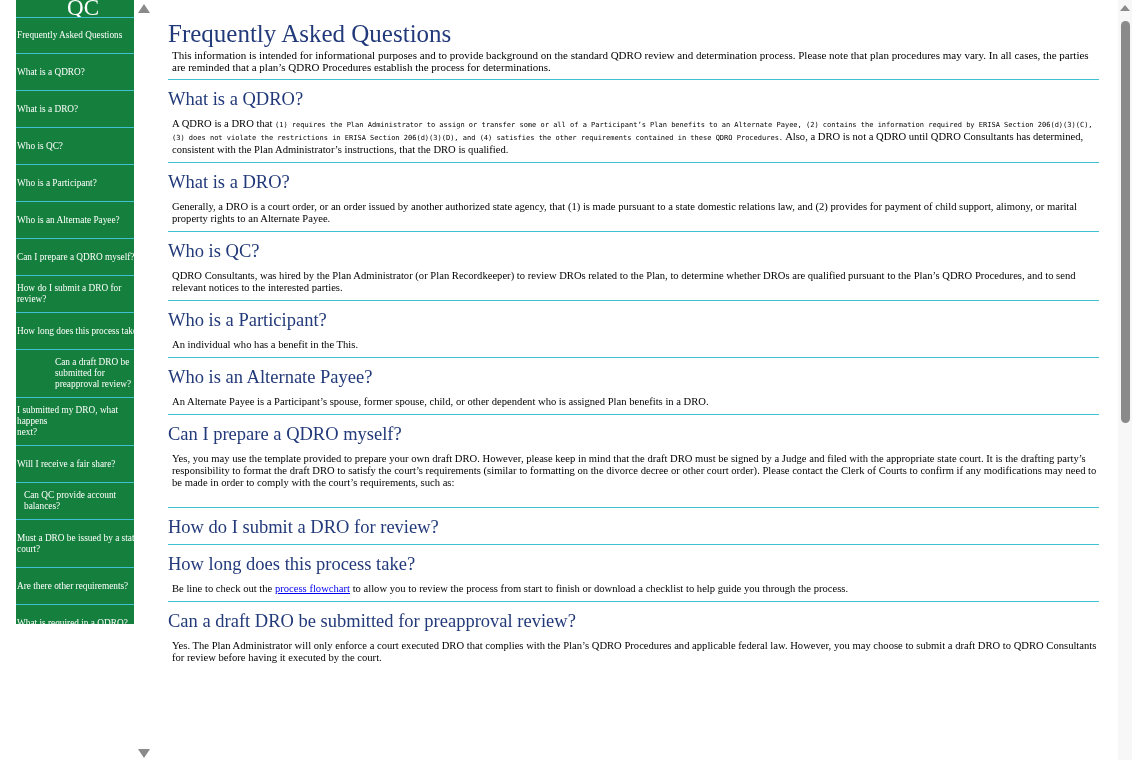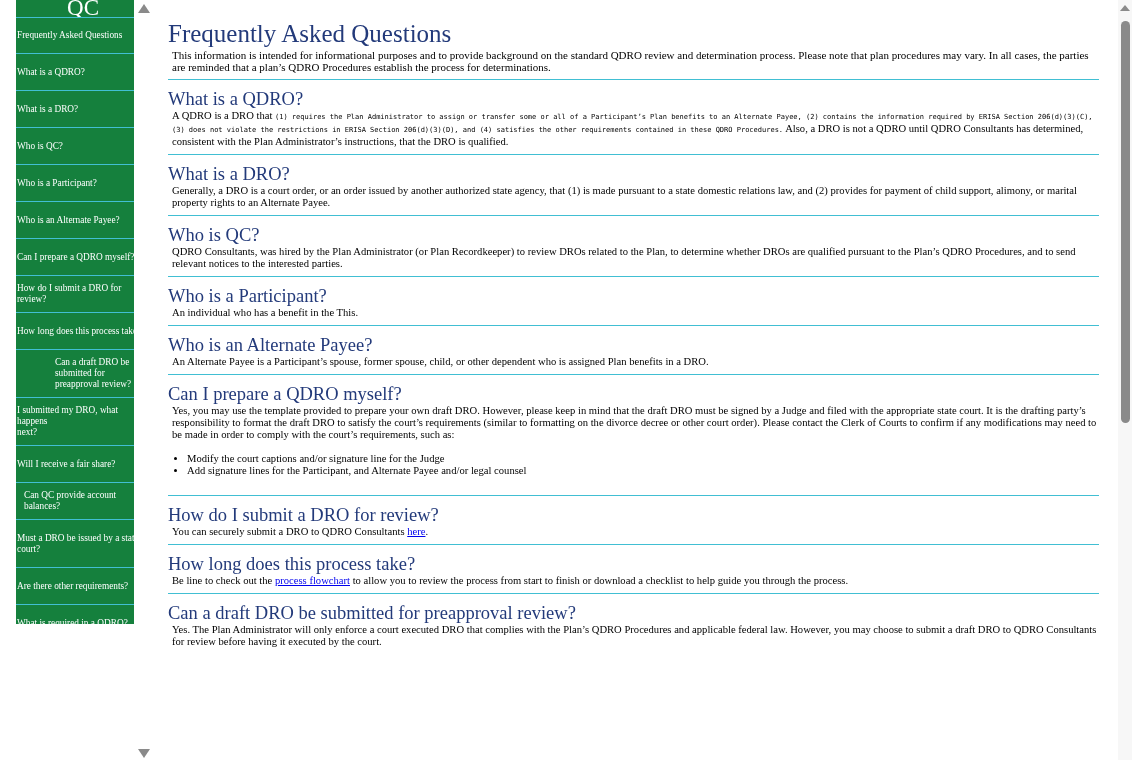--- a/index.html
+++ b/index.html
@@ -30,21 +30,21 @@
     border-left: 6px solid transparent; border-right: 6px solid transparent; border-bottom: 9px solid #8a8a8a; }
   .arrow-down { position: absolute; left: 4px; bottom: 2px; width: 0; height: 0;
     border-left: 6px solid transparent; border-right: 6px solid transparent; border-top: 9px solid #8a8a8a; }
 
   
   .main { position: absolute; left: 168px; top: 0; width: 932px; height: 760px; overflow: hidden; }
   .page-title { color: #233a7a; font-size: 25px; font-weight: normal; margin-top: 19px; line-height: 30px; }
   .intro { font-size: 11px; line-height: 12px; padding-left: 4px; }
   .divider { border: 0; border-top: 1.5px solid #41bfd3; margin: 6px 0 0 0; width: 931px; }
   .q-heading { color: #233a7a; font-size: 18.5px; font-weight: normal; line-height: 22px; margin-top: 8px; }
-  .answer { font-size: 10.6px; line-height: 12px; margin-top: 0; padding-left: 4px; }
+  .answer { font-size: 10.6px; line-height: 12px; margin-top: 8px; padding-left: 4px; }
   .mono { font-family: "DejaVu Sans Mono", "Liberation Mono", monospace; font-size: 7px; }
   .answer a { color: #0000ee; text-decoration: underline; }
   .answer ul { margin: 12px 0 0 15px; padding: 0; }
   .answer li { list-style: disc; margin-left: 0; }
 
   
   .page-scroll { position: absolute; left: 1118px; top: 0; width: 14px; height: 760px; background: #f7f7f7; }
   .page-scroll .up { position: absolute; left: 2px; top: 5px; width: 0; height: 0;
     border-left: 5px solid transparent; border-right: 5px solid transparent; border-bottom: 6px solid #8a8a8a; }
   .page-scroll .thumb { position: absolute; left: 3px; top: 21px; width: 9px; height: 402px; background: #8a8a8a; border-radius: 5px; }
@@ -153,31 +153,26 @@
   <section>
     <h2 class="q-heading">Who is an Alternate Payee?</h2>
     <p class="answer">An Alternate Payee is a Participant’s spouse, former spouse, child, or other dependent who is assigned Plan benefits in a DRO.</p>
     <hr class="divider">
   </section>
 
   <section>
     <h2 class="q-heading">Can I prepare a QDRO myself?</h2>
     <div class="answer">
       <p>Yes, you may use the template provided to prepare your own draft DRO. However, please keep in mind that the draft DRO must be signed by a Judge and filed with the appropriate state court. It is the drafting party’s responsibility to format the draft DRO to satisfy the court’s requirements (similar to formatting on the divorce decree or other court order). Please contact the Clerk of Courts to confirm if any modifications may need to be made in order to comply with the court’s requirements, such as:</p>
-      <ul>
-        <li>Modify the court captions and/or signature line for the Judge</li>
-        <li>Add signature lines for the Participant, and Alternate Payee and/or legal counsel</li>
-      </ul>
     </div>
     <hr class="divider" style="margin-top:18px;">
   </section>
 
   <section>
     <h2 class="q-heading">How do I submit a DRO for review?</h2>
-    <p class="answer"><span>You can securely submit a DRO to QDRO Consultants </span><a href="#">here</a><span>.</span></p>
     <hr class="divider">
   </section>
 
   <section>
     <h2 class="q-heading">How long does this process take?</h2>
     <p class="answer"><span>Be line to check out the </span><a href="#">process flowchart</a><span> to allow you to review the process from start to finish or download a checklist to help guide you through the process.</span></p>
     <hr class="divider">
   </section>
 
   <section>

